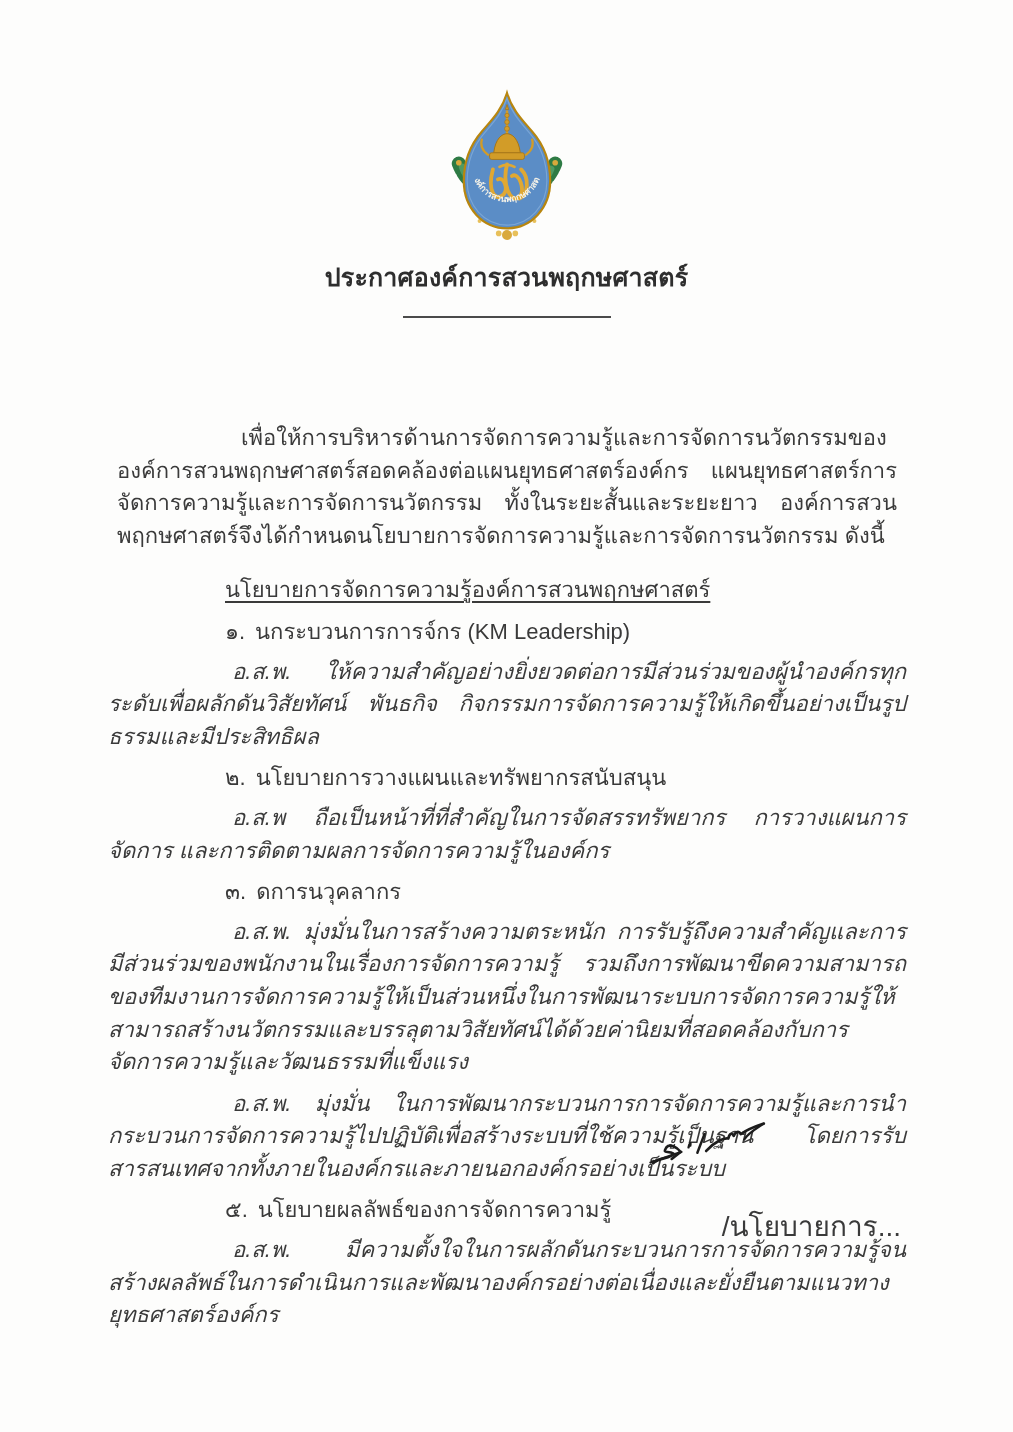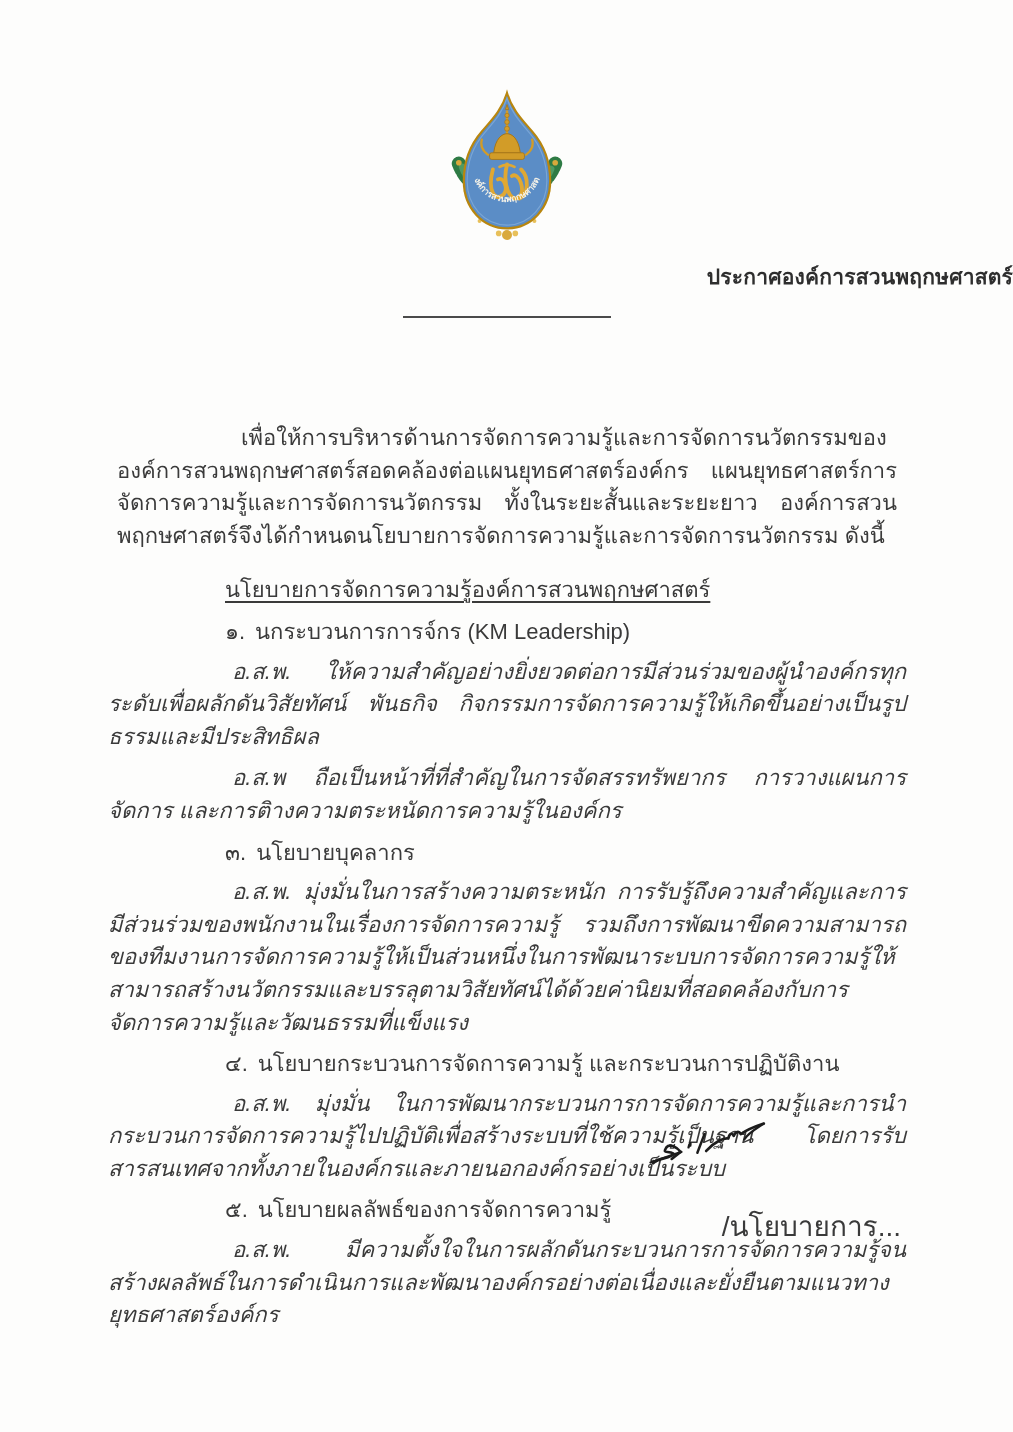--- a/index.html
+++ b/index.html
@@ -12,24 +12,23 @@
     color:#3a3a3a;
     overflow:hidden;
   }
 
   
   .header{position:absolute;top:0;left:0;right:0;text-align:center;}
   .logo-wrap{margin:88px auto 0;width:134px;height:162px;}
   .logo-wrap svg{width:100%;height:100%;display:block;}
   .doc-title{
     margin-top:12px;
-    font-size:21px;line-height:30px;
+    font-size:25px;line-height:30px;
     font-weight:bold;color:#2e2e2e;
     letter-spacing:.2px;
-    text-align:right;
   }
   .doc-subject{
     margin-top:9px;
     font-size:25px;line-height:30px;
     font-weight:bold;color:#2e2e2e;
   }
   .doc-subject .subject-label{margin-right:26px;}
   .divider{
     width:208px;height:0;
     border-top:2px solid #4b4b4b;
@@ -139,34 +138,34 @@
     </div>
 
     <div class="policy">
       <p class="policy-title">
         <span class="policy-number">๑.</span><span>นกระบวนการการจ์กร (KM Leadership)</span>
       </p>
       <p class="policy-body">อ.ส.พ. ให้ความสำคัญอย่างยิ่งยวดต่อการมีส่วนร่วมของผู้นำองค์กรทุกระดับเพื่อผลักดันวิสัยทัศน์ พันธกิจ กิจกรรมการจัดการความรู้ให้เกิดขึ้นอย่างเป็นรูปธรรมและมีประสิทธิผล</p>
     </div>
 
     <div class="policy">
-      <p class="policy-body">อ.ส.พ ถือเป็นหน้าที่ที่สำคัญในการจัดสรรทรัพยากร การวางแผนการจัดการ และการติางความตระหนัดการความรู้ในองค์กร</p>
+      <p class="policy-title">
+        <span class="policy-number">๒.</span><span>นโยบายการวางแผนและทรัพยากรสนับสนุน</span>
+      </p>
+      <p class="policy-body">อ.ส.พ ถือเป็นหน้าที่ที่สำคัญในการจัดสรรทรัพยากร การวางแผนการจัดการ และการติดตามผลการจัดการความรู้ในองค์กร</p>
     </div>
 
     <div class="policy">
       <p class="policy-title">
-        <span class="policy-number">๓.</span><span>นโยบายบุคลากร</span>
+        <span class="policy-number">๓.</span><span>ดการนวุคลากร</span>
       </p>
       <p class="policy-body">อ.ส.พ. มุ่งมั่นในการสร้างความตระหนัก การรับรู้ถึงความสำคัญและการมีส่วนร่วมของพนักงานในเรื่องการจัดการความรู้ รวมถึงการพัฒนาขีดความสามารถของทีมงานการจัดการความรู้ให้เป็นส่วนหนึ่งในการพัฒนาระบบการจัดการความรู้ให้สามารถสร้างนวัตกรรมและบรรลุตามวิสัยทัศน์ได้ด้วยค่านิยมที่สอดคล้องกับการจัดการความรู้และวัฒนธรรมที่แข็งแรง</p>
     </div>
 
     <div class="policy">
-      <p class="policy-title">
-        <span class="policy-number">๔.</span><span>นโยบายกระบวนการจัดการความรู้ และกระบวนการปฏิบัติงาน</span>
-      </p>
       <p class="policy-body">อ.ส.พ. มุ่งมั่น ในการพัฒนากระบวนการการจัดการความรู้และการนำกระบวนการจัดการความรู้ไปปฏิบัติเพื่อสร้างระบบที่ใช้ความรู้เป็นฐาน โดยการรับสารสนเทศจากทั้งภายในองค์กรและภายนอกองค์กรอย่างเป็นระบบ</p>
     </div>
 
     <div class="policy">
       <p class="policy-title">
         <span class="policy-number">๕.</span><span>นโยบายผลลัพธ์ของการจัดการความรู้</span>
       </p>
       <p class="policy-body">อ.ส.พ. มีความตั้งใจในการผลักดันกระบวนการการจัดการความรู้จนสร้างผลลัพธ์ในการดำเนินการและพัฒนาองค์กรอย่างต่อเนื่องและยั่งยืนตามแนวทางยุทธศาสตร์องค์กร</p>
     </div>
 

